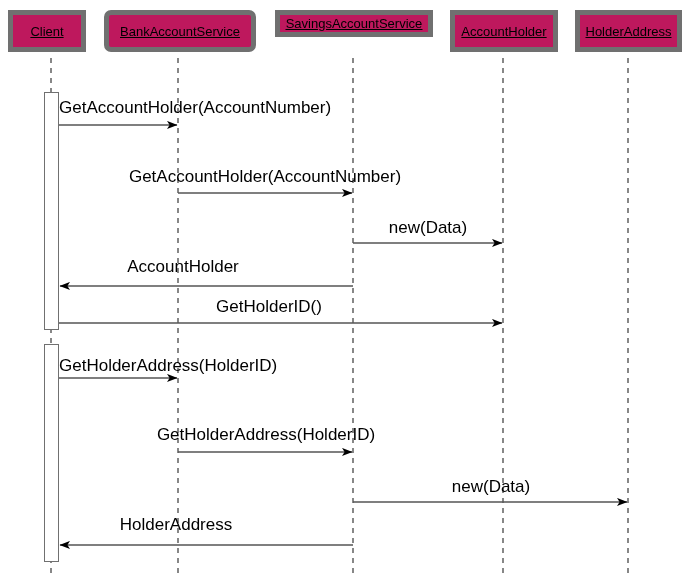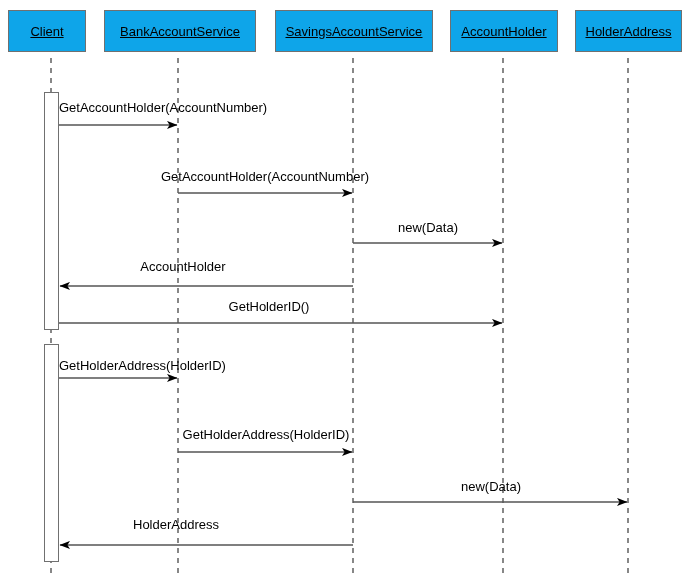--- a/index.html
+++ b/index.html
@@ -20,38 +20,38 @@
   #svg-layer {
     position: absolute;
     left: 0;
     top: 0;
     width: 689px;
     height: 579px;
   }
   .participant-box {
     position: absolute;
     box-sizing: border-box;
-    border: 1px solid #000000;
-    background: #0ea5e9;
+    border: 5px solid #000000;
+    background: #be185d;
     display: flex;
     align-items: center;
     justify-content: center;
   }
   .participant-label {
     font-family: "Liberation Sans", sans-serif;
     font-size: 13px;
     color: #000000;
     text-decoration: underline;
     white-space: nowrap;
     letter-spacing: 0px;
   }
   .msg-label {
     position: absolute;
     font-family: "Liberation Sans", sans-serif;
-    font-size: 13px;
+    font-size: 17px;
     color: #000000;
     white-space: nowrap;
     line-height: 14px;
   }
   .msg-label.center {
     transform: translateX(-50%);
   }
   .activation {
     position: absolute;
     box-sizing: border-box;
@@ -90,24 +90,24 @@
         <line x1="178" x2="352" y1="452" y2="452" stroke="#555555" stroke-width="1.4" marker-end="url(#arrow-right)"></line>
         <line x1="353" x2="627" y1="502" y2="502" stroke="#555555" stroke-width="1.4" marker-end="url(#arrow-right)"></line>
         <line x1="353" x2="60" y1="545" y2="545" stroke="#555555" stroke-width="1.4" marker-end="url(#arrow-left)"></line>
       </g>
   </svg>
 
   <div id="participant-boxes">
       <div class="participant-box" style="left: 8px; top: 10px; width: 78px; height: 42px; border-color: rgb(112, 112, 112);">
         <span class="participant-label">Client</span>
       </div>
-      <div class="participant-box" style="left: 104px; top: 10px; width: 152px; height: 42px; border-color: rgb(112, 112, 112);">
+      <div class="participant-box" style="left: 104px; top: 10px; width: 152px; height: 42px; border-color: rgb(112, 112, 112); border-radius: 7px;">
         <span class="participant-label">BankAccountService</span>
       </div>
-      <div class="participant-box" style="left: 275px; top: 10px; width: 158px; height: 42px; border-color: rgb(112, 112, 112); text-decoration: underline;">
+      <div class="participant-box" style="left: 275px; top: 10px; width: 158px; height: 27px; border-color: rgb(112, 112, 112); text-decoration: underline;">
         <span class="participant-label">SavingsAccountService</span>
       </div>
       <div class="participant-box" style="left: 450px; top: 10px; width: 108px; height: 42px; border-color: rgb(112, 112, 112);">
         <span class="participant-label">AccountHolder</span>
       </div>
       <div class="participant-box" style="left: 575px; top: 10px; width: 107px; height: 42px; border-color: rgb(112, 112, 112);">
         <span class="participant-label">HolderAddress</span>
       </div>
     </div>
   <div id="activation-bars">

